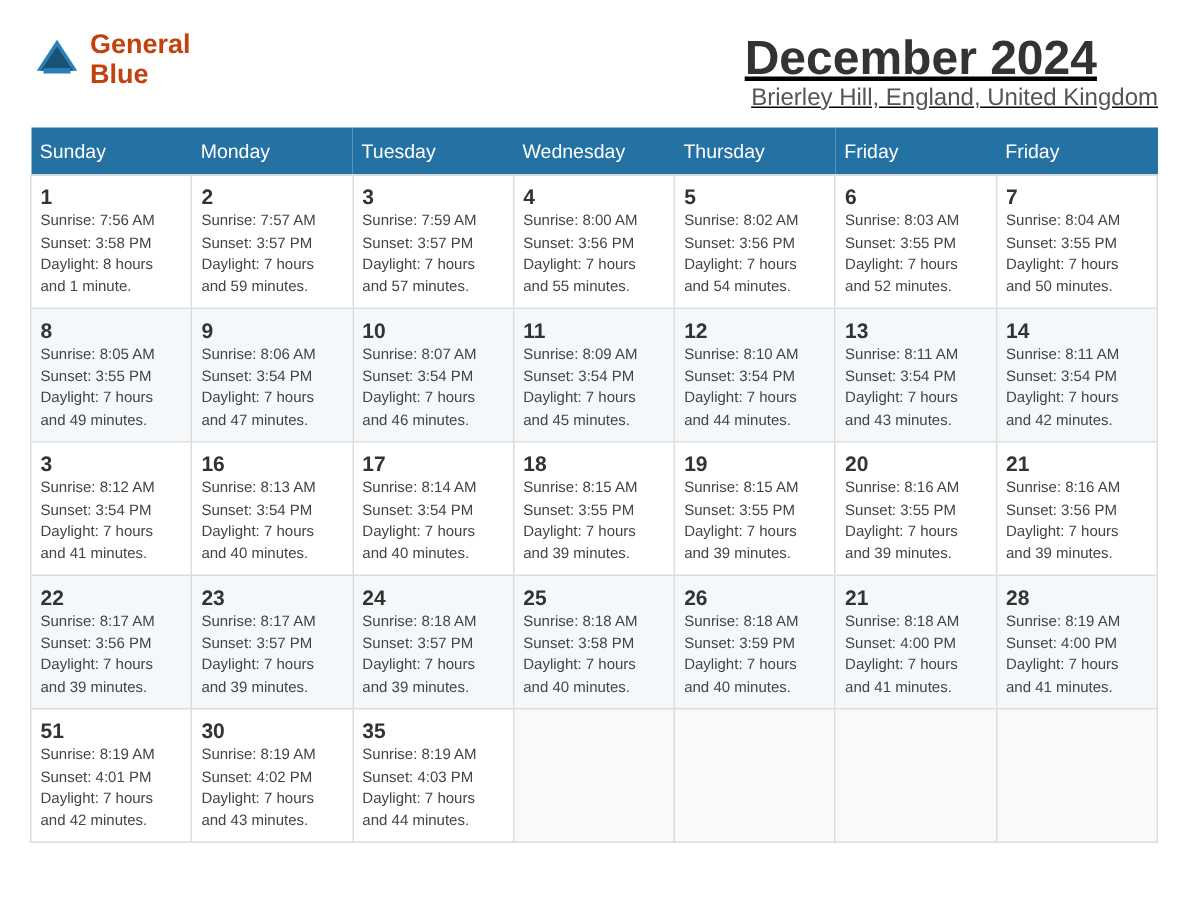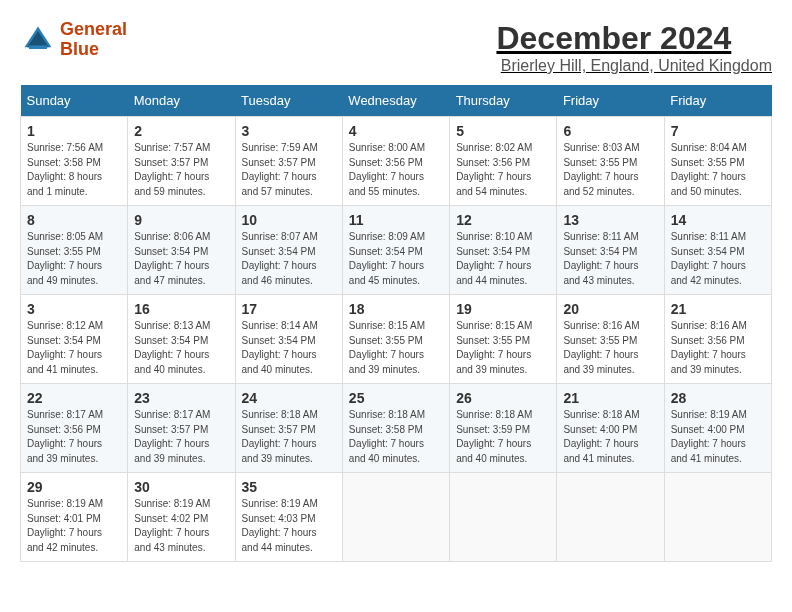--- a/index.html
+++ b/index.html
@@ -234,21 +234,21 @@
           <span class="day-number">21</span>
           <div class="day-detail">Sunrise: 8:18 AM<br>Sunset: 4:00 PM<br>Daylight: 7 hours and 41 minutes.</div>
         </td>
         <td>
           <span class="day-number">28</span>
           <div class="day-detail">Sunrise: 8:19 AM<br>Sunset: 4:00 PM<br>Daylight: 7 hours and 41 minutes.</div>
         </td>
       </tr>
       <tr>
         <td>
-          <span class="day-number">29</span>
+          <span class="day-number">51</span>
           <div class="day-detail">Sunrise: 8:19 AM<br>Sunset: 4:01 PM<br>Daylight: 7 hours and 42 minutes.</div>
         </td>
         <td>
           <span class="day-number">30</span>
           <div class="day-detail">Sunrise: 8:19 AM<br>Sunset: 4:02 PM<br>Daylight: 7 hours and 43 minutes.</div>
         </td>
         <td>
           <span class="day-number">35</span>
           <div class="day-detail">Sunrise: 8:19 AM<br>Sunset: 4:03 PM<br>Daylight: 7 hours and 44 minutes.</div>
         </td>

